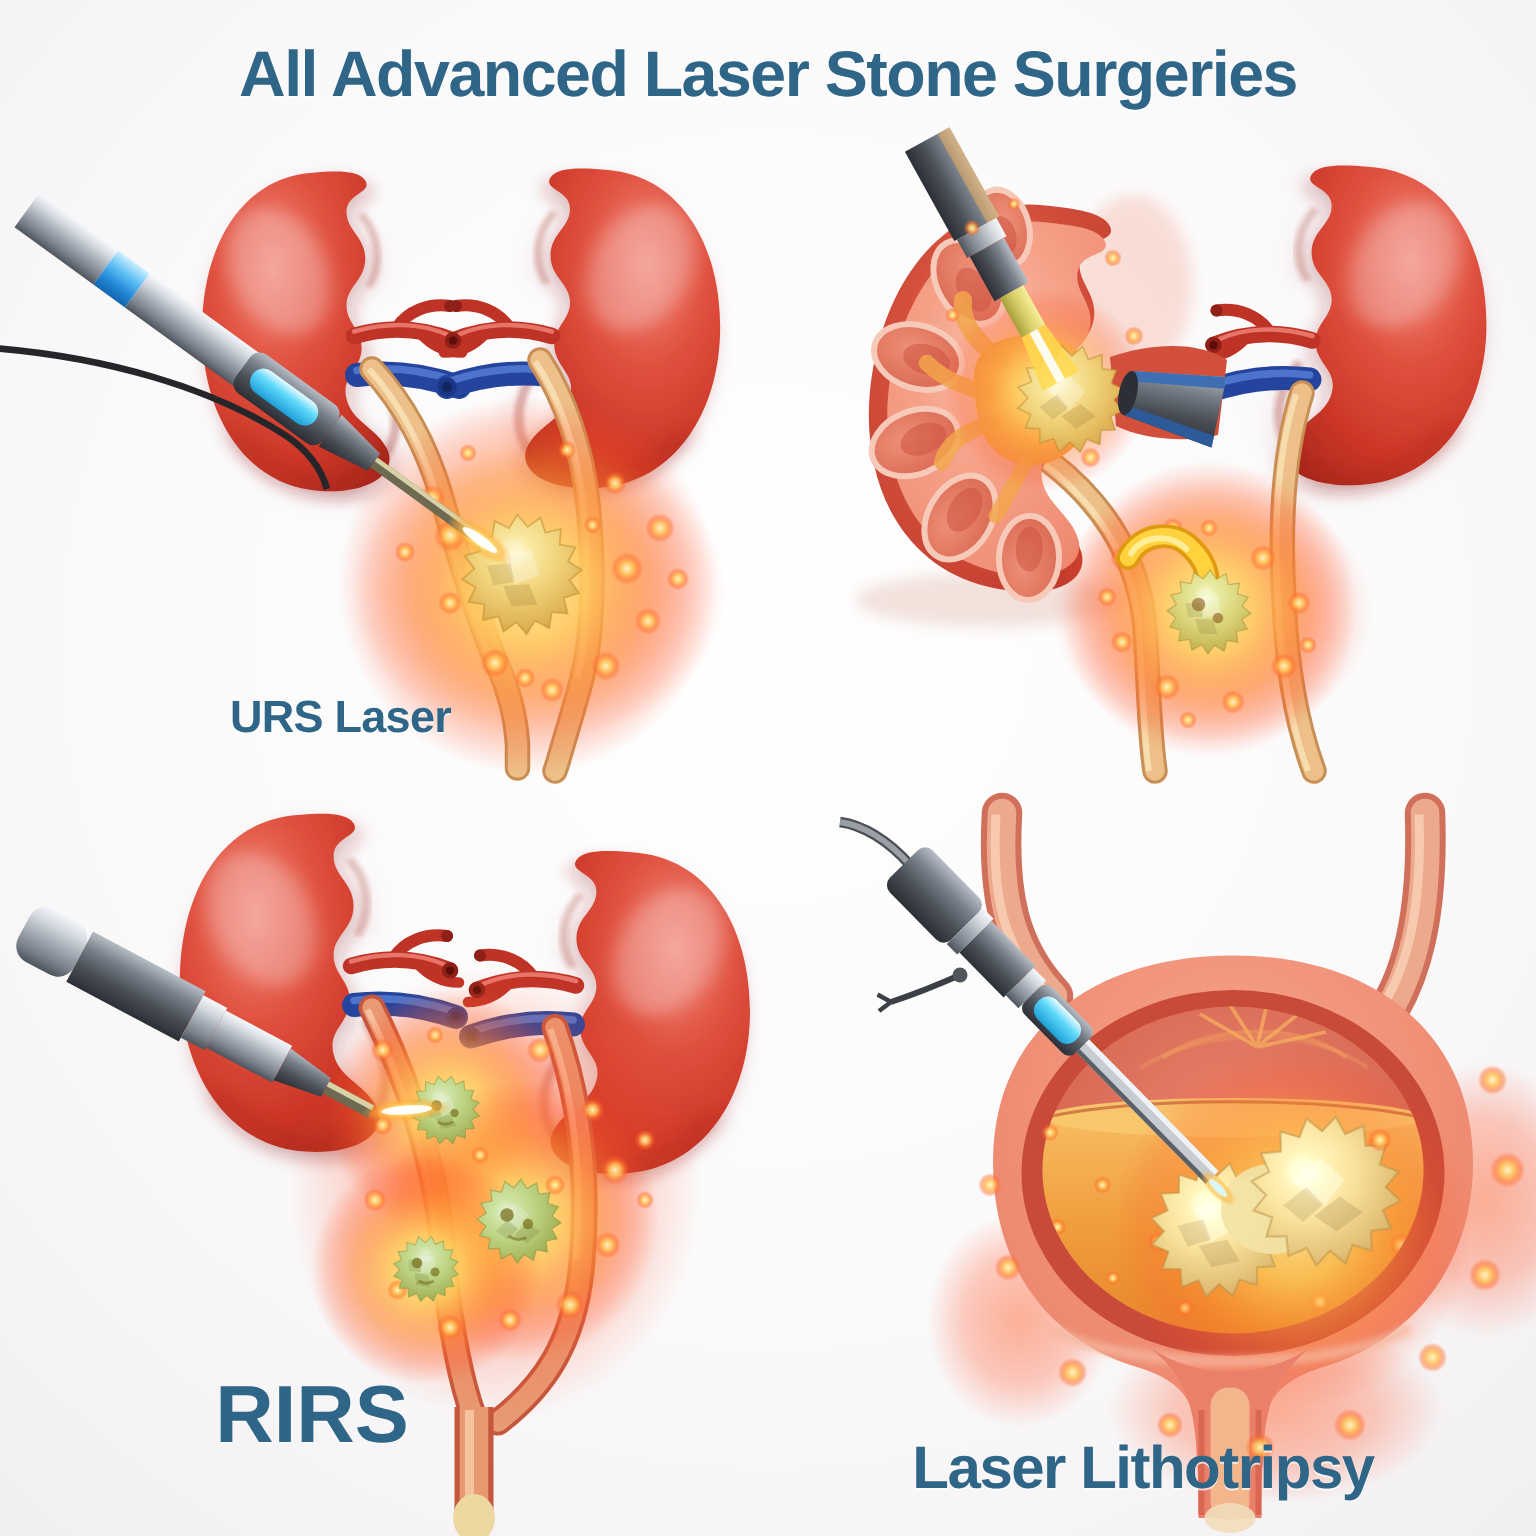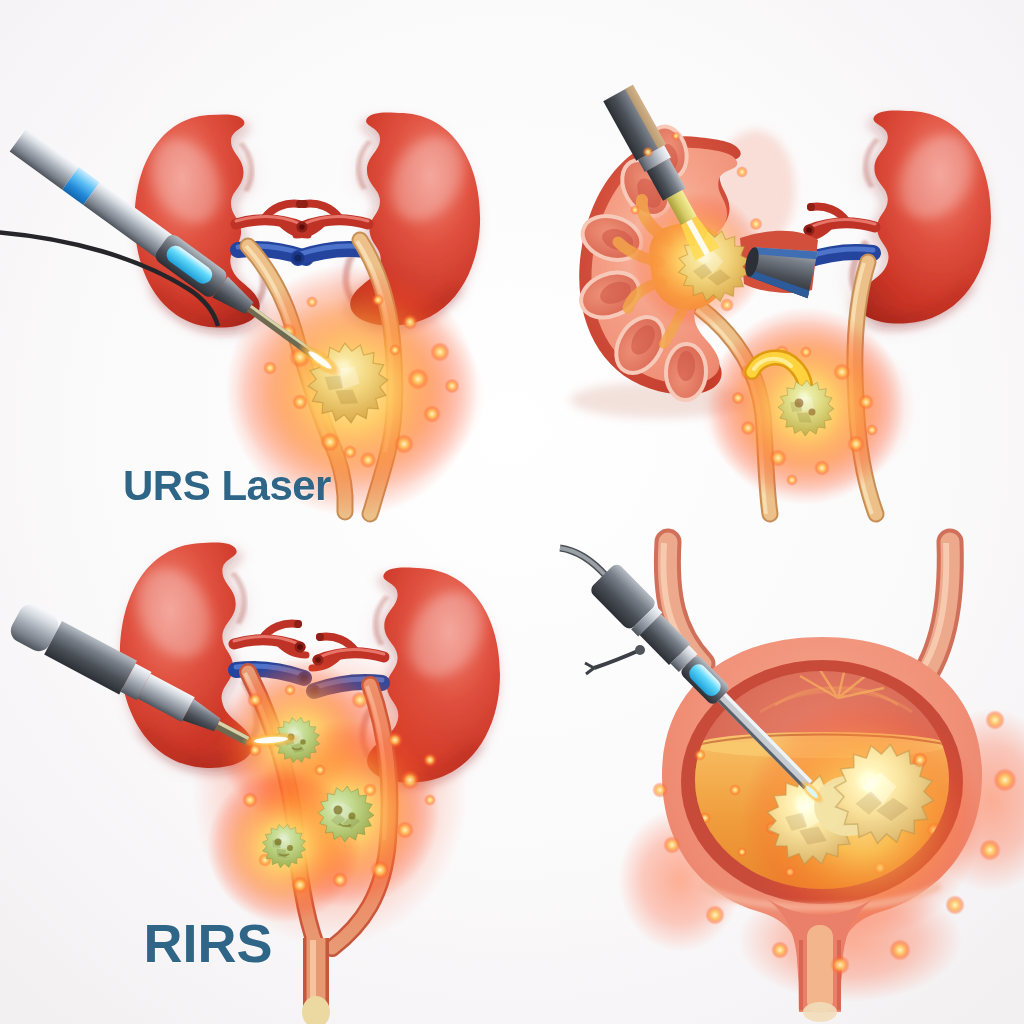--- a/index.html
+++ b/index.html
@@ -5,21 +5,21 @@
   html,body{margin:0;padding:0;background:#e9e7e8;}
   #canvas{position:relative;width:1024px;height:1024px;overflow:hidden;
     background:radial-gradient(circle at 50% 42%, #ffffff 0%, #fbfafb 55%, #f2eff1 100%);
     font-family:"Liberation Sans", sans-serif;}
   #canvas svg{position:absolute;left:0;top:0;}
   .title{position:absolute;top:26px;left:0;width:1024px;text-align:center;
     font-size:43px;font-weight:bold;letter-spacing:-1px;color:#2f6587;
     text-shadow:0 1px 0 rgba(255,255,255,.7);}
   .cap{position:absolute;transform:translateX(-50%);font-weight:bold;color:#2f6587;
     text-shadow:0 1px 0 rgba(255,255,255,.7);white-space:nowrap;}
-  #cap-urs{left:227px;top:462px;font-size:42px;letter-spacing:-0.5px;}
+  #cap-urs{left:227px;top:462px;font-size:30px;letter-spacing:-0.5px;}
   #cap-pcnl{left:782px;top:464px;font-size:42px;}
   #cap-rirs{left:208px;top:912px;font-size:54px;}
   #cap-litho{left:762px;top:957px;font-size:40px;letter-spacing:-1px;}
 </style>
 </head>
 <body>
 
 <div id="canvas">
 
 <svg width="1024" height="1024" viewBox="0 0 1024 1024">
@@ -495,16 +495,18 @@
     <rect x="198" y="-6" width="123" height="3.5" fill="#f0f3f6"></rect>
     <rect x="198" y="3" width="123" height="3" fill="#5a6068"></rect>
   </g>
   <g transform="translate(812,792) rotate(45)">
     <ellipse rx="16" ry="6" fill="url(#flareGrad)"></ellipse>
           <ellipse rx="8" ry="2.5" fill="#d8f6ff" opacity=".95"></ellipse>
   </g>
 </g>
 </svg>
 
+<div class="title">All Advanced Laser Stone Surgeries</div>
 <div class="cap" id="cap-urs">URS Laser</div>
 <div class="cap" id="cap-rirs">RIRS</div>
+<div class="cap" id="cap-litho">Laser Lithotripsy</div>
 
 </div>
 
 </body></html>

